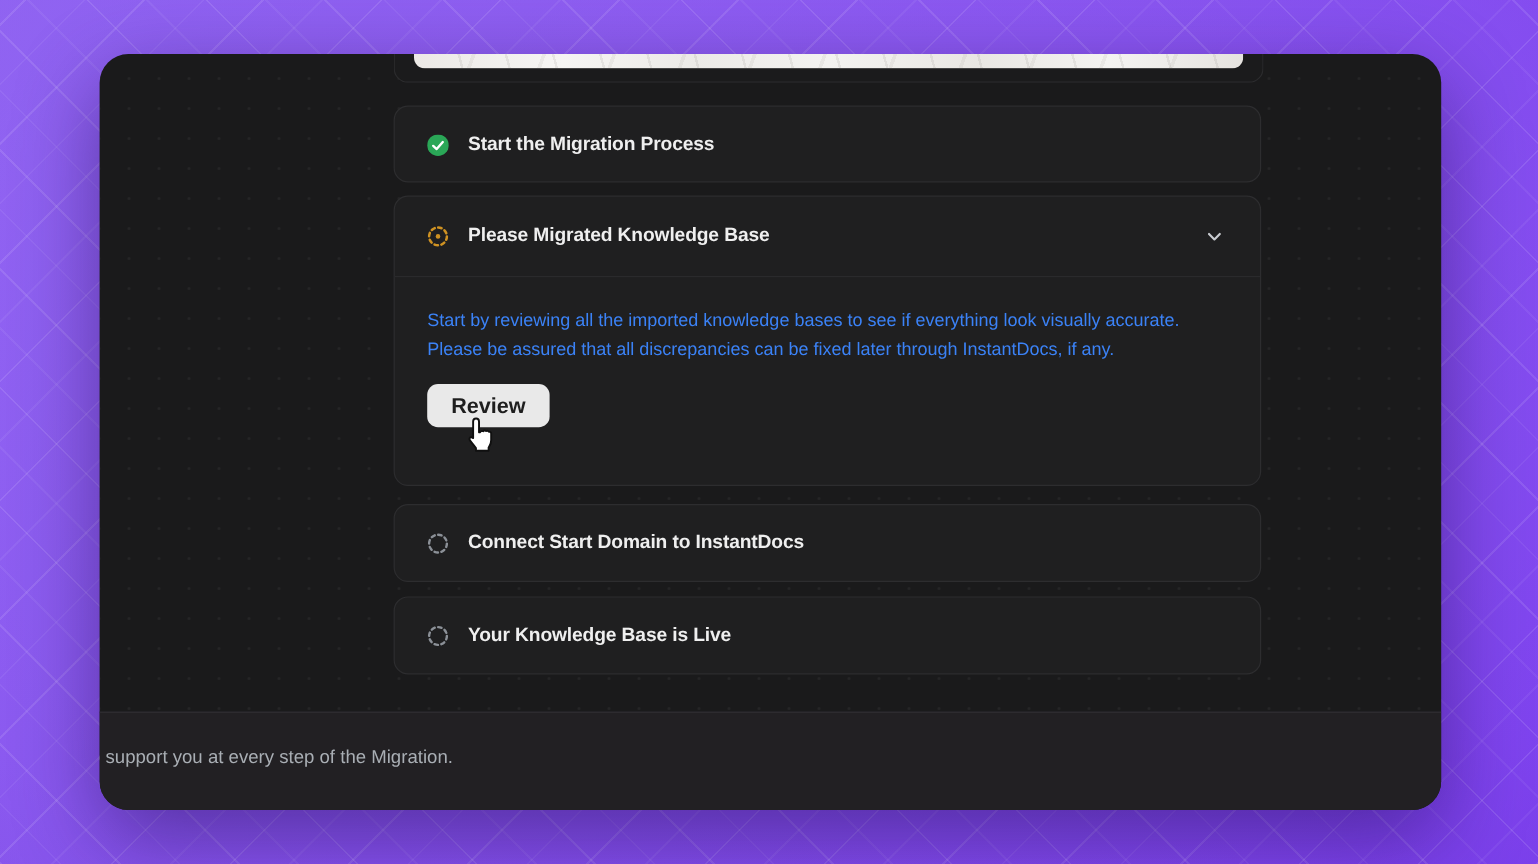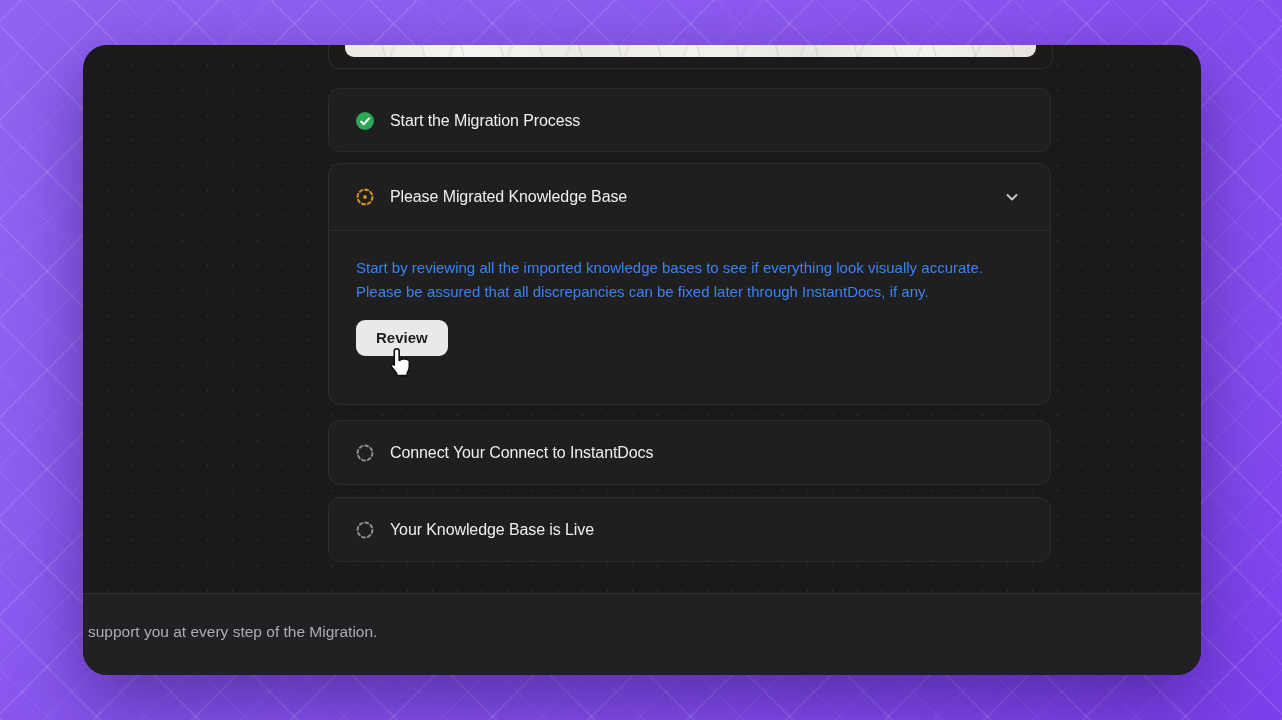--- a/index.html
+++ b/index.html
@@ -29,31 +29,31 @@
     background:
       repeating-linear-gradient(75deg, rgba(120,115,110,0.12) 0 2px, transparent 2px 38px),
       repeating-linear-gradient(-70deg, rgba(140,135,128,0.10) 0 3px, transparent 3px 55px),
       linear-gradient(90deg,#ece9e6 0%,#f6f5f3 18%,#eceae7 34%,#f3f2f0 50%,#e9e7e3 68%,#f4f3f1 84%,#e6e3df 100%);}
   
   .step-card{position:absolute;left:0;width:723px;background:#1f1f20;
     border:1px solid #2d2d2f;border-radius:12px;box-sizing:border-box;}
   .step-header{display:flex;align-items:center;height:64px;padding:0 30px 0 27px;cursor:pointer;}
   .step-card.expanded .step-header{height:66px;border-bottom:1px solid #2a2a2c;}
   .step-icon{width:18px;height:18px;flex:0 0 18px;margin-right:16px;display:block;}
-  .step-title{color:#efefef;font-size:16px;font-weight:400;letter-spacing:-0.1px;}
+  .step-title{color:#efefef;font-size:16px;font-weight:700;letter-spacing:-0.1px;}
   .chevron{margin-left:auto;display:block;}
   #card-1{top:43px;height:64px;}
   #card-2{top:118px;height:242px;}
   #card-3{top:375px;height:65px;}
   #card-4{top:452px;height:65px;}
   .step-body{padding:25px 28px 0 27px;}
   .step-desc{margin:0;width:668px;color:#3b82f6;font-size:15px;line-height:23.5px;}
   .review-btn{margin-top:17px;display:inline-block;background:#e9e9e9;color:#1e1e1e;
     border:none;border-radius:9px;padding:0 20px;height:36px;line-height:36px;
-    font-size:15px;font-weight:600;font-family:inherit;cursor:pointer;}
+    font-size:18px;font-weight:600;font-family:inherit;cursor:pointer;}
   
   .card-footer{position:absolute;left:0;right:0;bottom:0;height:81px;background:#222023;
     border-top:1px solid #312f34;}
   .footer-text{position:absolute;left:-8px;top:29px;color:#a9aeb4;font-size:15.5px;white-space:nowrap;}
   
   .cursor{position:absolute;left:303px;top:302px;z-index:50;pointer-events:none;}
 </style>
 </head>
 <body>
 
@@ -92,21 +92,21 @@
           <p class="step-desc">Start by reviewing all the imported knowledge bases to see if everything look visually accurate. Please be assured that all discrepancies can be fixed later through InstantDocs, if any.</p>
           <button class="review-btn">Review</button>
         </div>
       </div>
 
       <div class="step-card" id="card-3">
         <div class="step-header">
           <svg class="step-icon" viewBox="0 0 18 18">
             <circle cx="9" cy="9" r="7.4" fill="none" stroke="#8b9097" stroke-width="2" stroke-dasharray="2.9 2.9" stroke-linecap="round"></circle>
           </svg>
-          <span class="step-title">Connect Your Connect to InstantDocs</span>
+          <span class="step-title">Connect Start Domain to InstantDocs</span>
         </div>
       </div>
 
       <div class="step-card" id="card-4">
         <div class="step-header">
           <svg class="step-icon" viewBox="0 0 18 18">
             <circle cx="9" cy="9" r="7.4" fill="none" stroke="#8b9097" stroke-width="2" stroke-dasharray="2.9 2.9" stroke-linecap="round"></circle>
           </svg>
           <span class="step-title">Your Knowledge Base is Live</span>
         </div>

